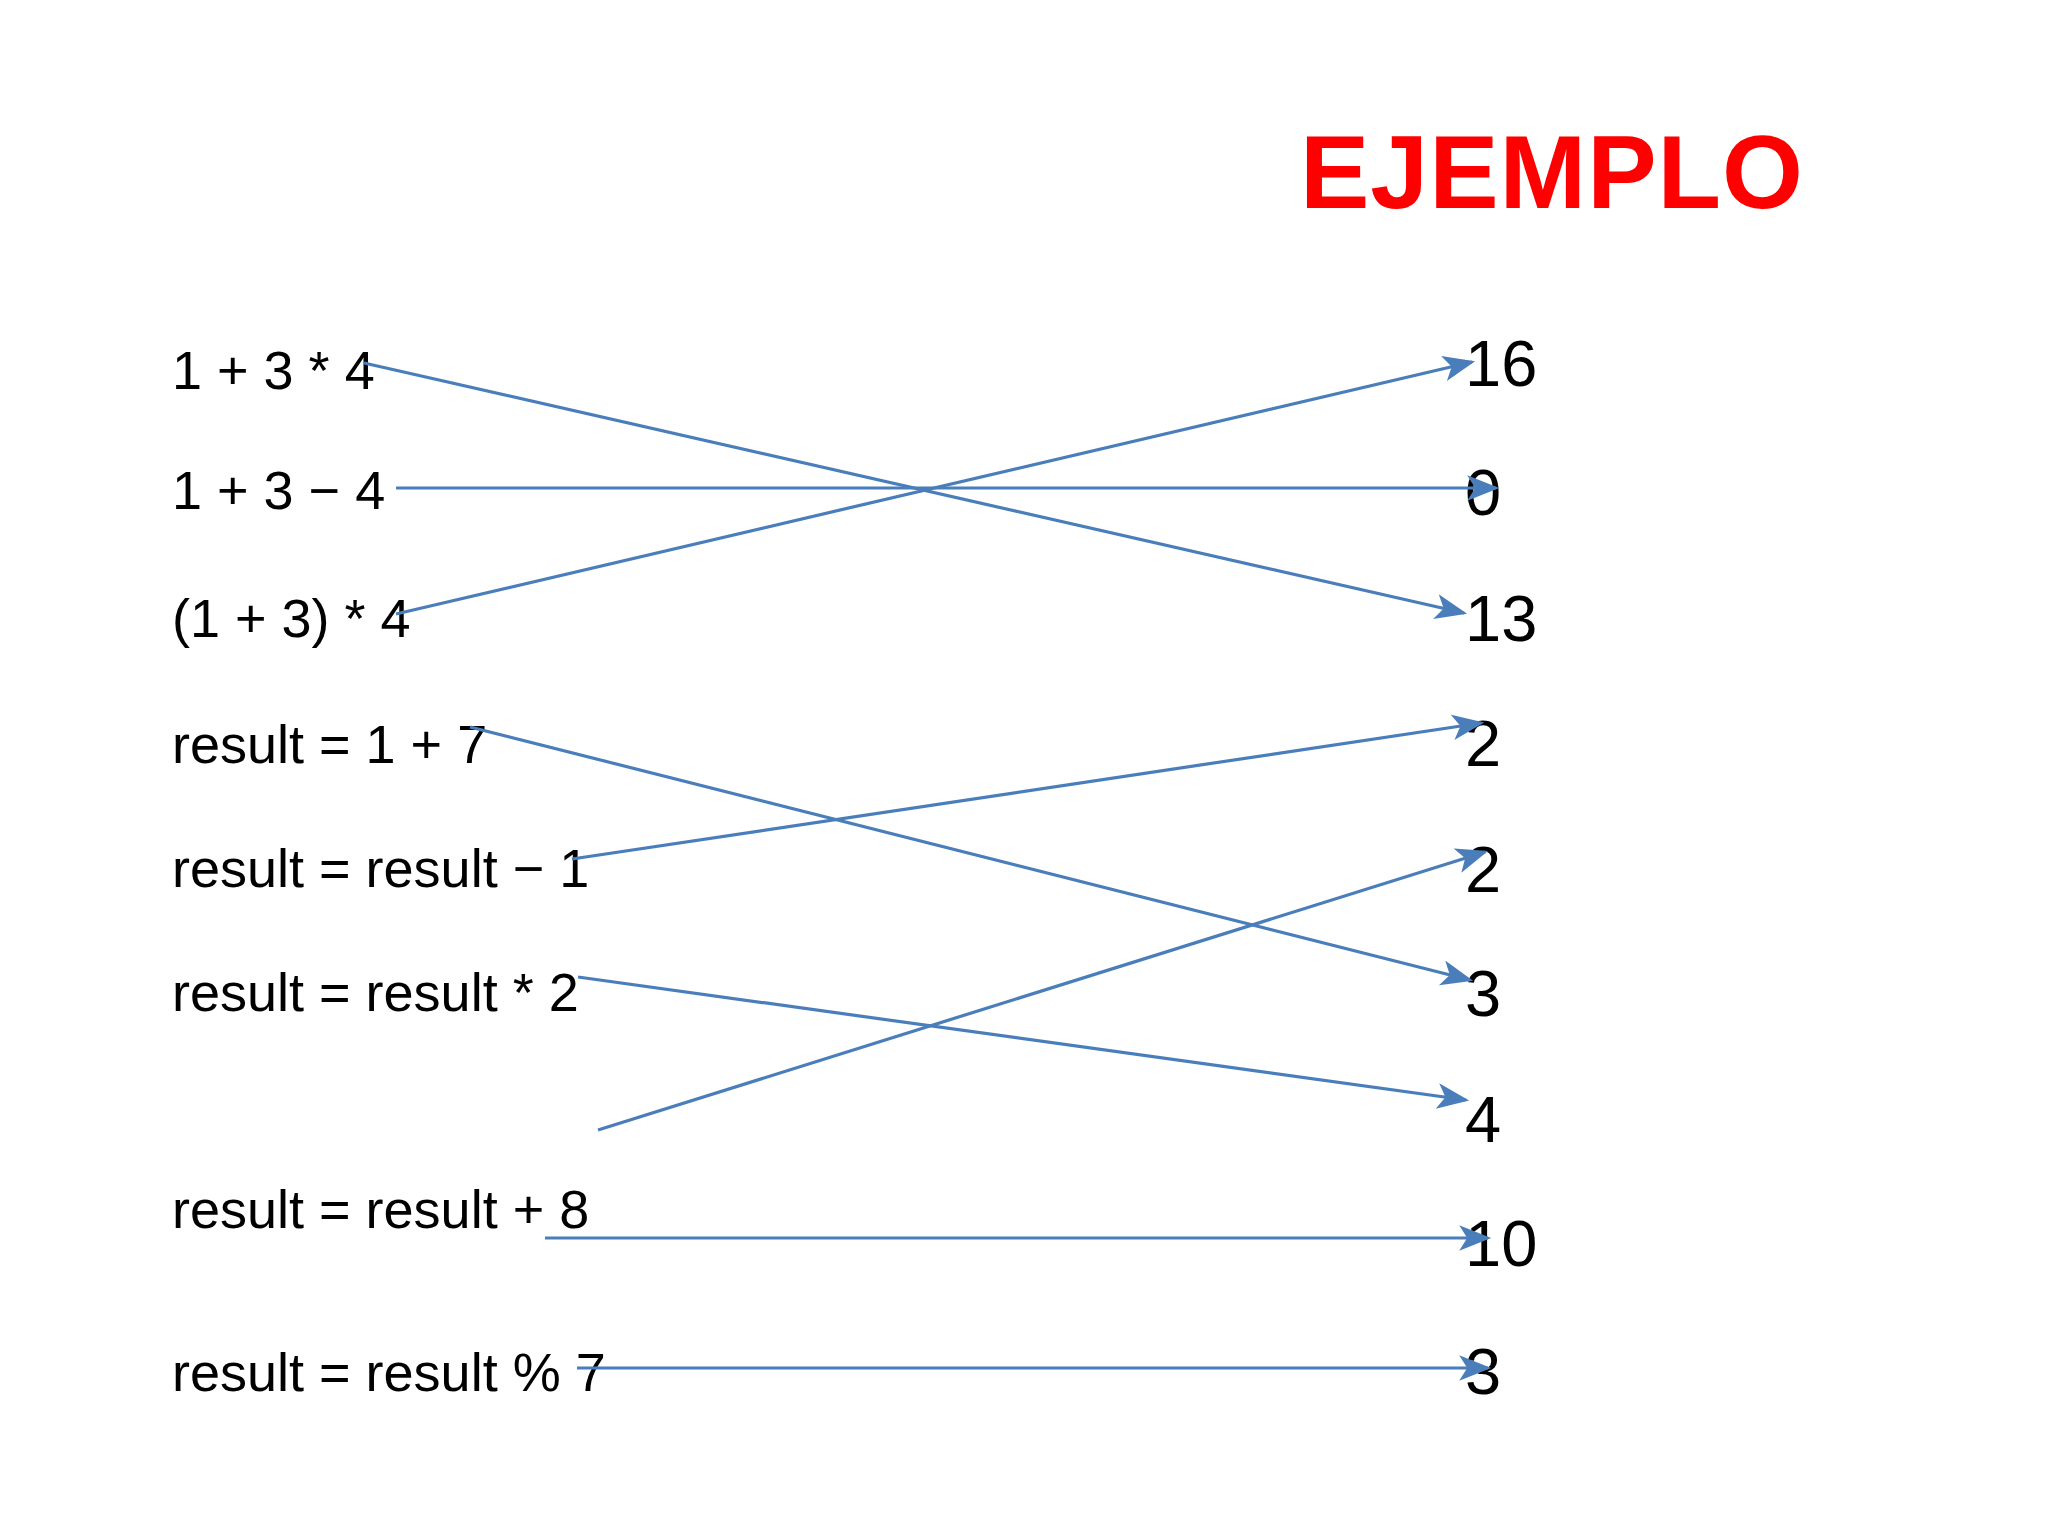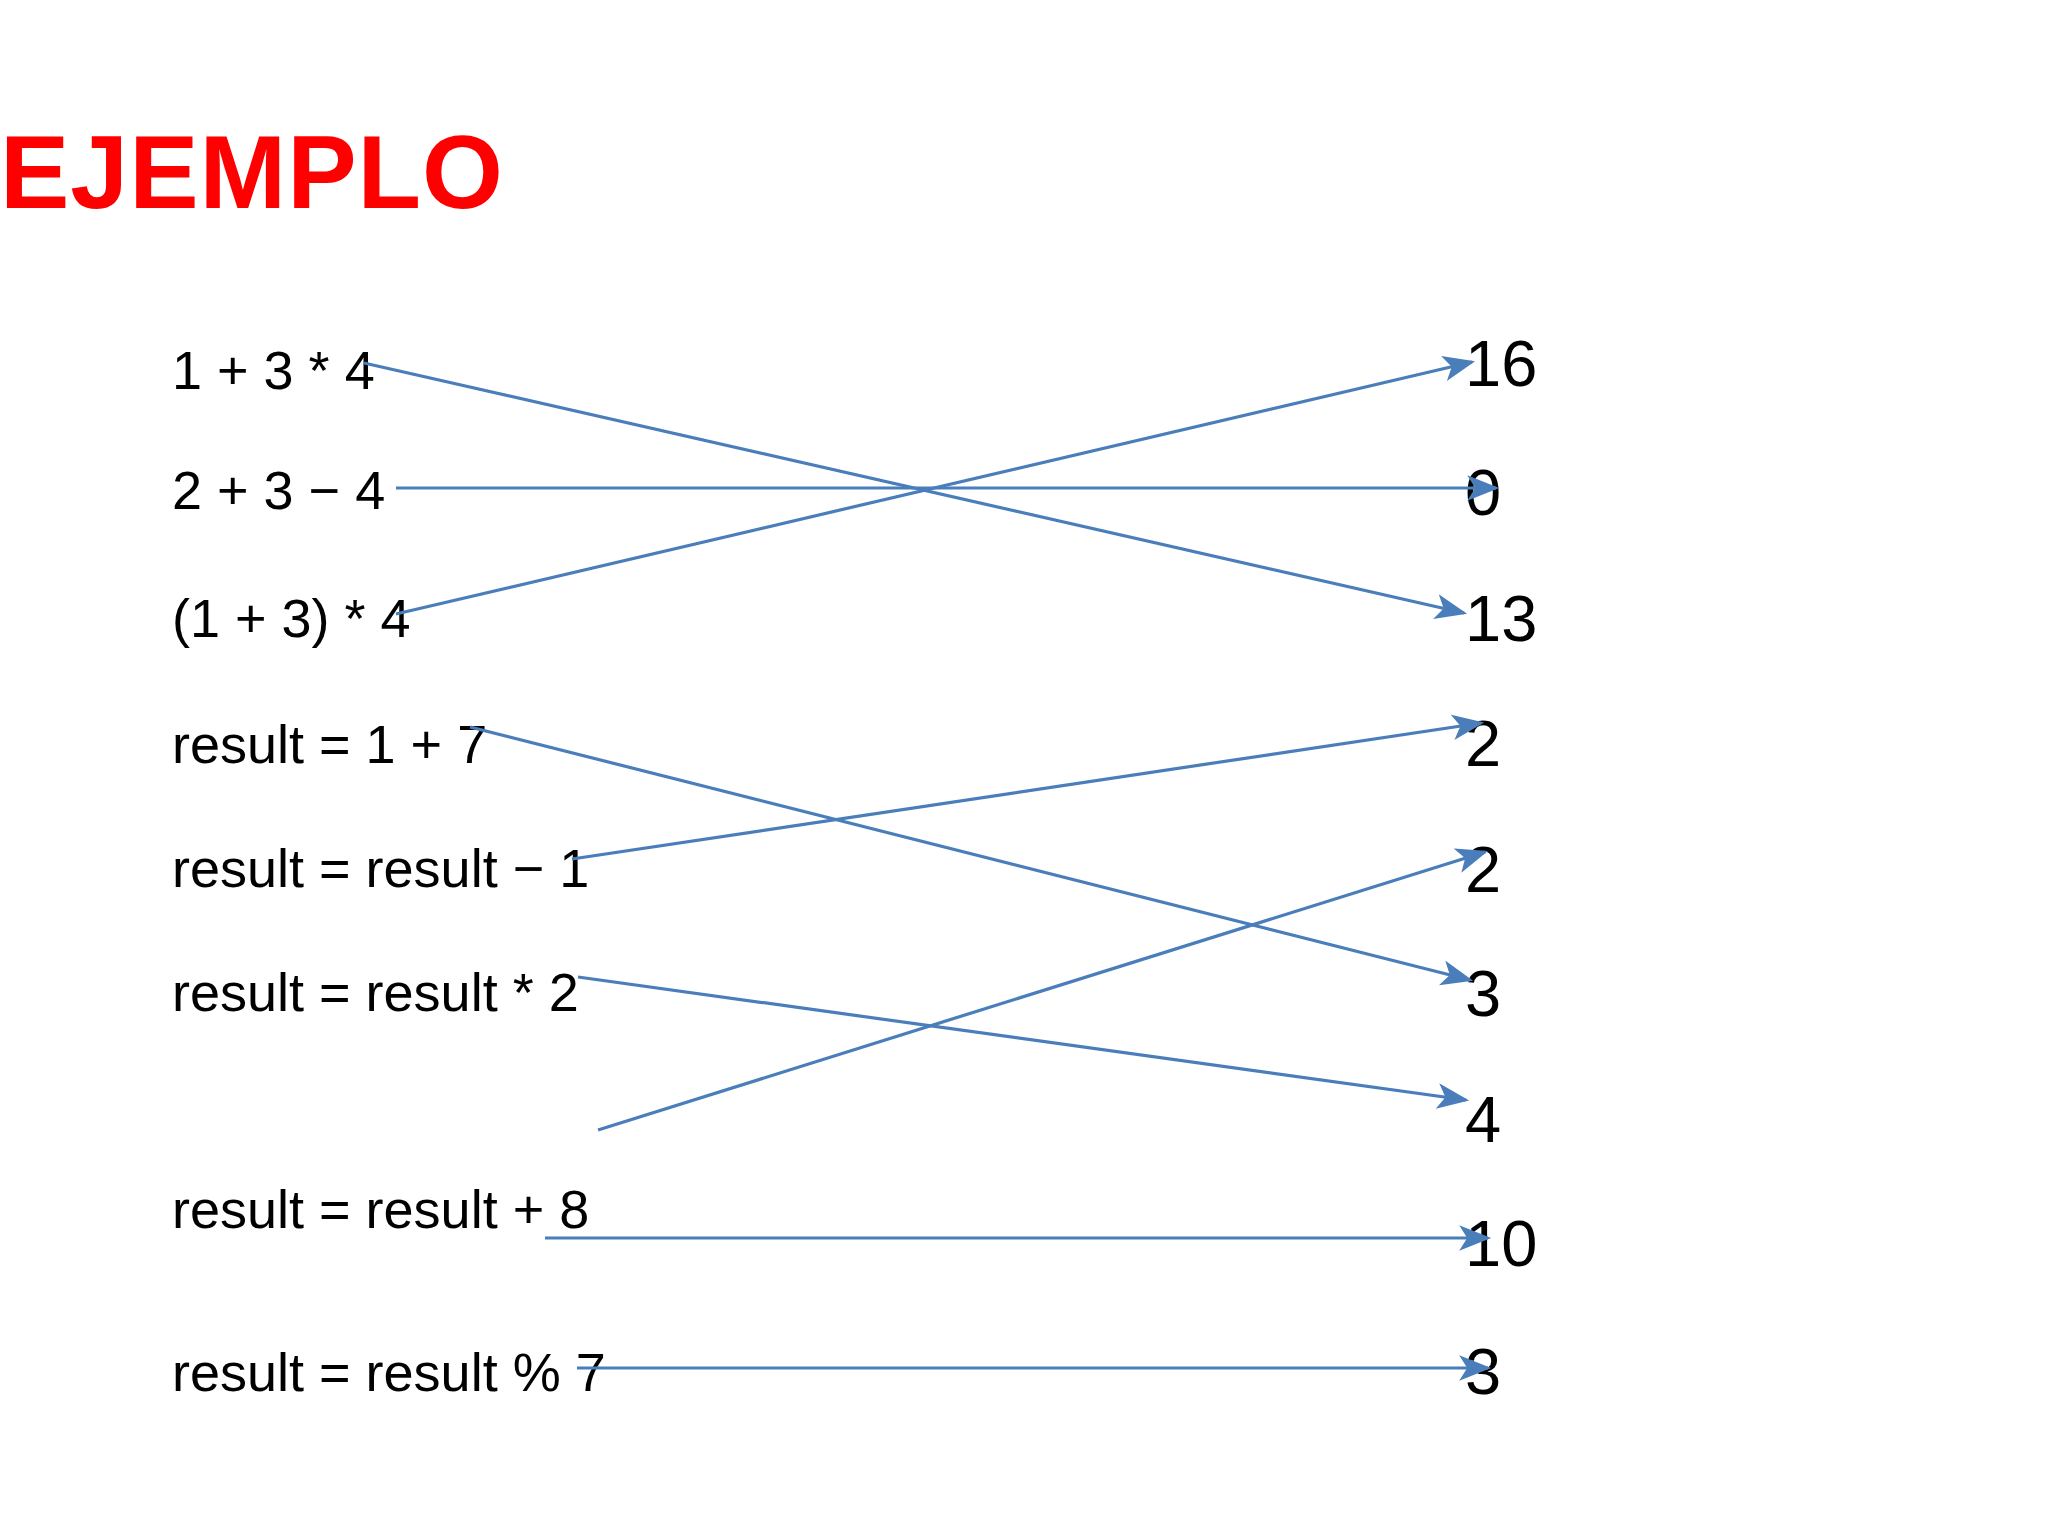--- a/index.html
+++ b/index.html
@@ -16,21 +16,21 @@
     width: 2048px;
     height: 1536px;
     background: #ffffff;
     overflow: hidden;
   }
   #title {
     position: absolute;
     left: 0;
     top: 118px;
     width: 1804px;
-    text-align: left;
+    text-align: right;
     font-size: 104px;
     font-weight: bold;
     color: #FF0000;
     letter-spacing: 1px;
     line-height: 1.05;
     white-space: nowrap;
   }
   .expr {
     position: absolute;
     left: 172px;
@@ -60,21 +60,21 @@
   }
 </style>
 </head>
 <body>
 
 <div id="slide">
 
   <div id="title">EJEMPLO</div>
 
   <div class="expr" style="top:343px">1 + 3 * 4</div>
-  <div class="expr" style="top:463px">2 + 3 − 4</div>
+  <div class="expr" style="top:463px">1 + 3 − 4</div>
   <div class="expr" style="top:591px">(1 + 3) * 4</div>
 
   <div class="value" style="top:331px">16</div>
   <div class="value" style="top:460px">0</div>
   <div class="value" style="top:586px">13</div>
 
   <div class="expr" style="top:717px">result = 1 + 7</div>
   <div class="expr" style="top:841px">result = result − 1</div>
   <div class="expr" style="top:965px">result = result * 2</div>
 

